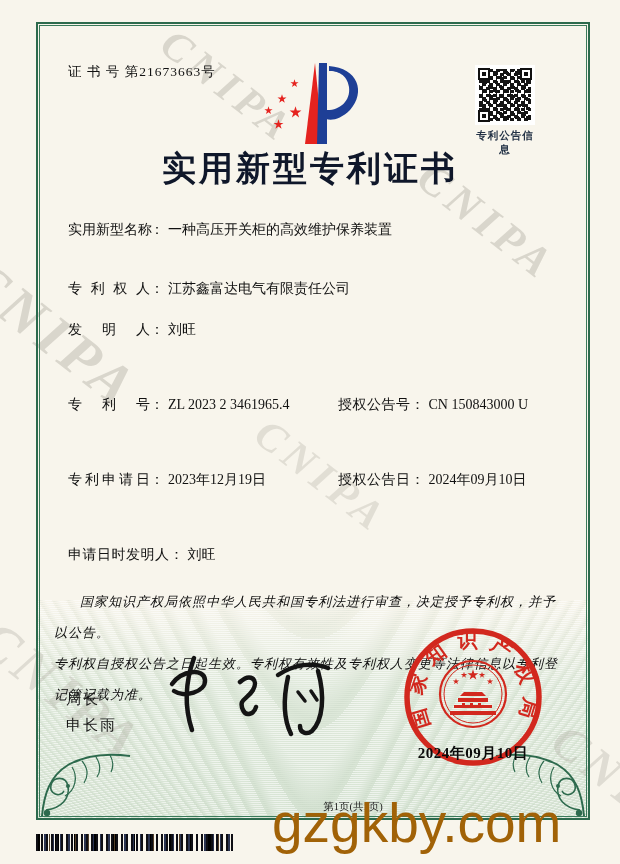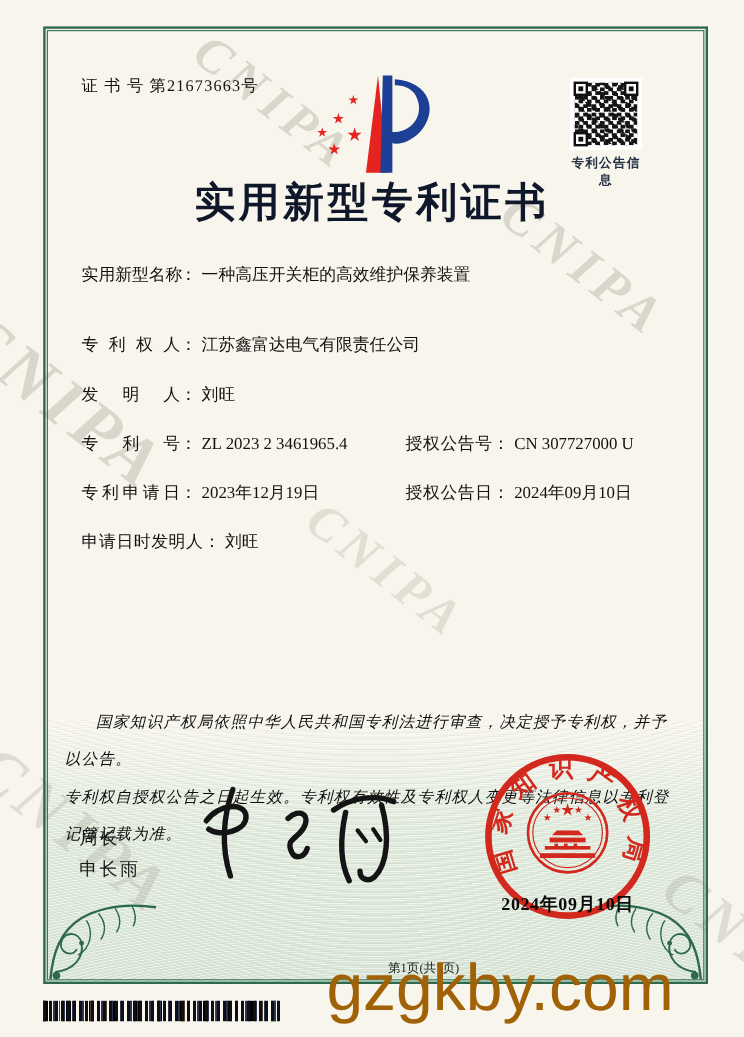--- a/index.html
+++ b/index.html
@@ -71,21 +71,21 @@
 
   
   .fields{left:68px;top:221px;width:500px;z-index:4;font-size:14px;line-height:17px;}
   .frow{margin-top:24px;white-space:nowrap;}
   .frow:first-child{margin-top:0;}
   .frow.big-gap{margin-top:42px;}
   .flabel{
     display:inline-block;width:82px;vertical-align:baseline;
     text-align:justify;text-align-last:justify;
   }
-  .flabel.auto{width:auto;text-align-last:auto;letter-spacing:0.5px;}
+  .flabel.auto{width:auto;text-align-last:auto;letter-spacing:0.5px;margin-top:34px;}
   .fcolon{display:inline-block;margin-right:4px;}
   .fpair{display:inline-block;width:270px;}
 
   
   .statement{
     left:54px;top:586px;width:514px;z-index:4;
     font-size:13px;line-height:31px;letter-spacing:1px;font-style:italic;color:#0d0d0d;
   }
   .statement .l1{text-indent:2em;}
 
@@ -195,21 +195,21 @@
   <div class="frow">
     <span class="flabel">实用新型名称</span><span class="fcolon">：</span><span>一种高压开关柜的高效维护保养装置</span>
   </div>
   <div class="frow big-gap">
     <span class="flabel">专利权人</span><span class="fcolon">：</span><span>江苏鑫富达电气有限责任公司</span>
   </div>
   <div class="frow">
     <span class="flabel">发明人</span><span class="fcolon">：</span><span>刘旺</span>
   </div>
   <div class="frow">
-    <span class="fpair"><span class="flabel">专利号</span><span class="fcolon">：</span><span>ZL 2023 2 3461965.4</span></span><span class="flabel auto">授权公告号</span><span class="fcolon">：</span><span>CN 307727000 U</span>
+    <span class="fpair"><span class="flabel">专利号</span><span class="fcolon">：</span><span>ZL 2023 2 3461965.4</span></span><span class="flabel auto">授权公告号</span><span class="fcolon">：</span><span>CN 150843000 U</span>
   </div>
   <div class="frow">
     <span class="fpair"><span class="flabel">专利申请日</span><span class="fcolon">：</span><span>2023年12月19日</span></span><span class="flabel auto">授权公告日</span><span class="fcolon">：</span><span>2024年09月10日</span>
   </div>
   <div class="frow">
     <span class="flabel auto">申请日时发明人</span><span class="fcolon">：</span><span>刘旺</span>
   </div>
 </div>
 
 <div class="abs statement">

